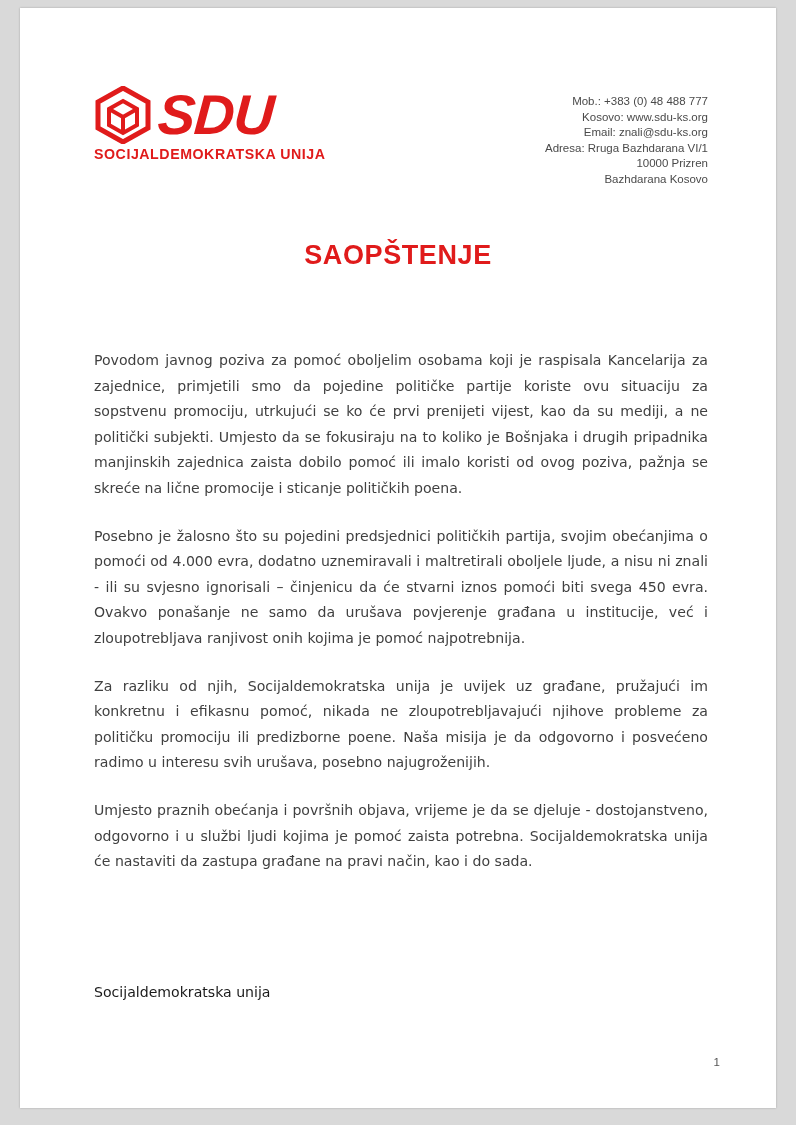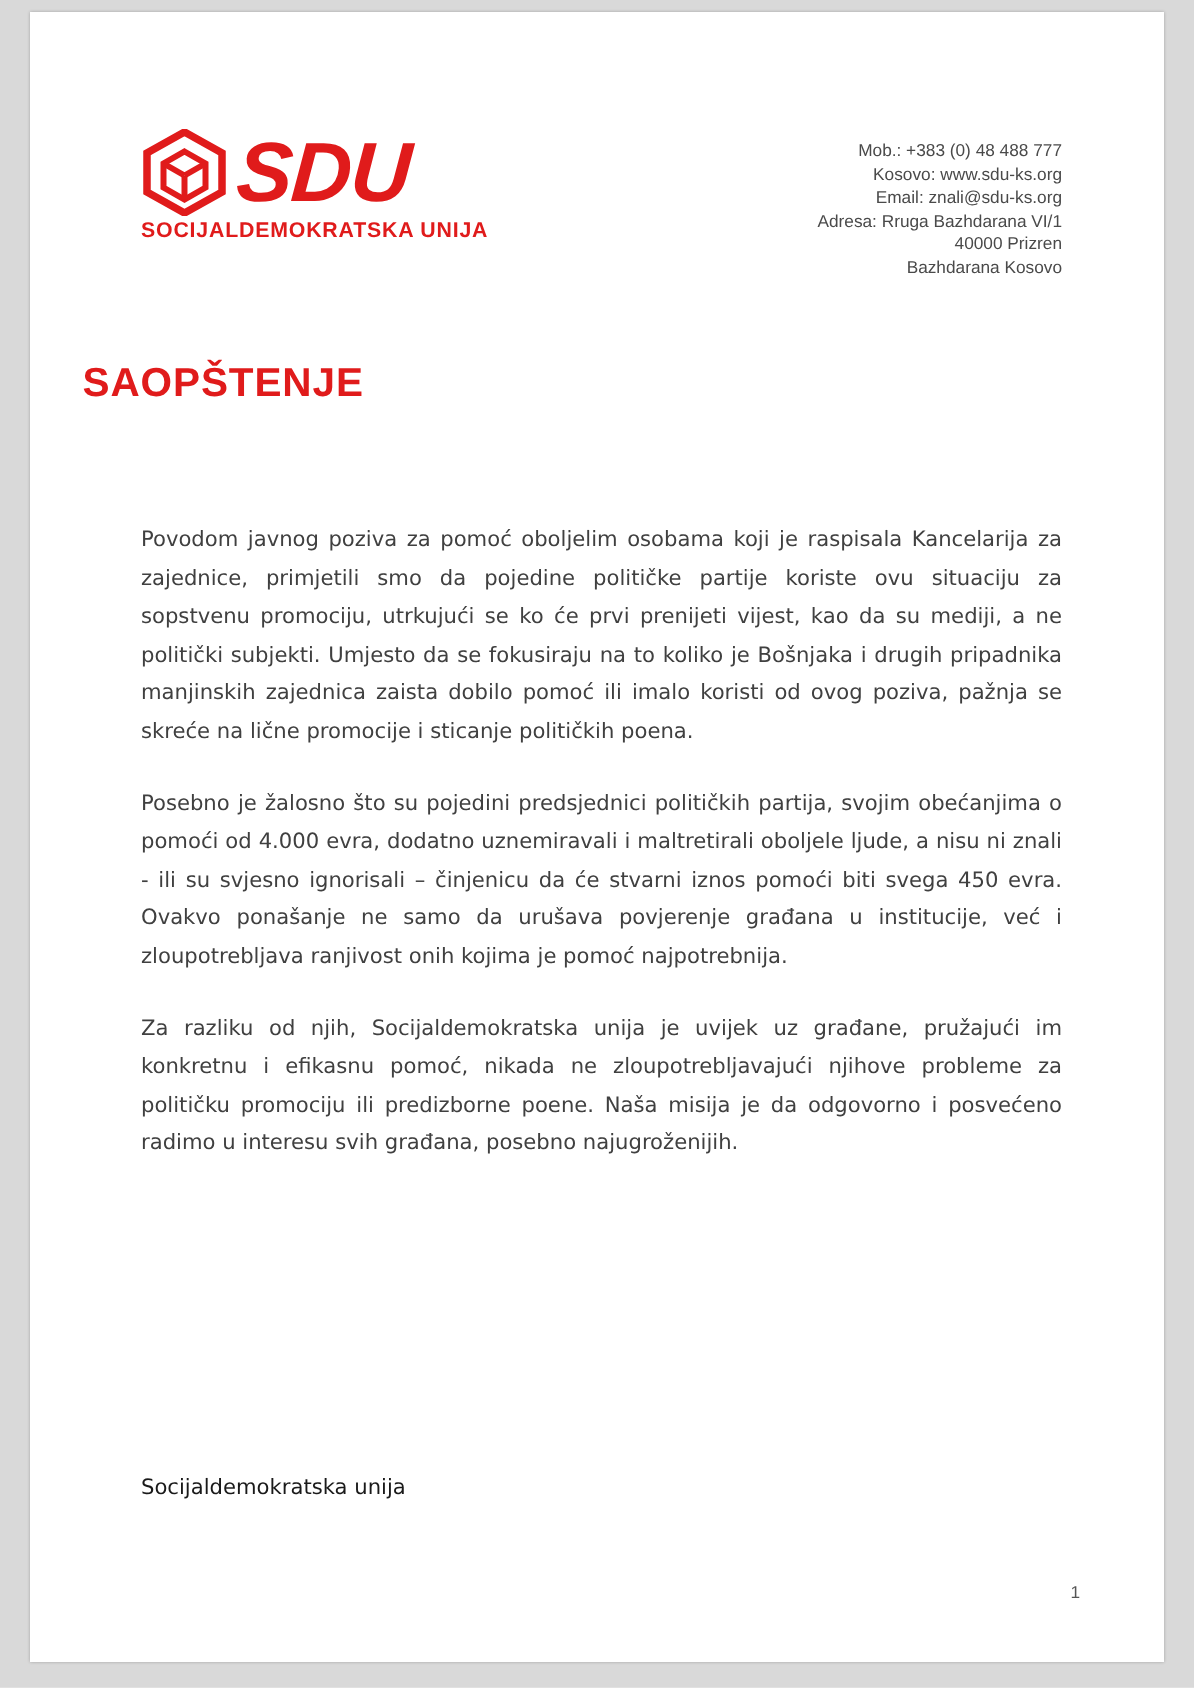--- a/index.html
+++ b/index.html
@@ -78,27 +78,26 @@
     line-height: 15.5px;
     color: #4a4a4a;
   }
   .contact div { white-space: nowrap; }
 
   
   .doc-title {
     position: absolute;
     left: 0; right: 0;
     top: 232px;
-    text-align: left;
+    text-align: center;
     font-family: "Liberation Sans", sans-serif;
     font-weight: bold;
     font-size: 27px;
     letter-spacing: 0.6px;
     color: #e01b1b;
-    margin-left: 35px;
   }
 
   
   .body-text {
     position: absolute;
     left: 74px;
     top: 340px;
     width: 614px;
     font-family: "DejaVu Sans", sans-serif;
     font-size: 14.1px;
@@ -151,32 +150,33 @@
           <span class="logo-word">SDU</span>
         </div>
         <div class="logo-sub">SOCIJALDEMOKRATSKA UNIJA</div>
       </div>
 
       <div class="contact">
         <div>Mob.: +383 (0) 48 488 777</div>
         <div>Kosovo: www.sdu-ks.org</div>
         <div>Email: znali@sdu-ks.org</div>
         <div>Adresa: Rruga Bazhdarana VI/1</div>
-        <div>40000 Prizren</div>
+        <div>10000 Prizren</div>
         <div>Bazhdarana Kosovo</div>
       </div>
 
     </div>
 
     <div class="doc-title">SAOPŠTENJE</div>
 
     <div class="body-text">
       <p>Povodom javnog poziva za pomoć oboljelim osobama koji je raspisala Kancelarija za zajednice, primjetili smo da pojedine političke partije koriste ovu situaciju za sopstvenu promociju, utrkujući se ko će prvi prenijeti vijest, kao da su mediji, a ne politički subjekti. Umjesto da se fokusiraju na to koliko je Bošnjaka i drugih pripadnika manjinskih zajednica zaista dobilo pomoć ili imalo koristi od ovog poziva, pažnja se skreće na lične promocije i sticanje političkih poena.</p>
       <p>Posebno je žalosno što su pojedini predsjednici političkih partija, svojim obećanjima o pomoći od 4.000 evra, dodatno uznemiravali i maltretirali oboljele ljude, a nisu ni znali - ili su svjesno ignorisali – činjenicu da će stvarni iznos pomoći biti svega 450 evra. Ovakvo ponašanje ne samo da urušava povjerenje građana u institucije, već i zloupotrebljava ranjivost onih kojima je pomoć najpotrebnija.</p>
-      <p>Za razliku od njih, Socijaldemokratska unija je uvijek uz građane, pružajući im konkretnu i efikasnu pomoć, nikada ne zloupotrebljavajući njihove probleme za političku promociju ili predizborne poene. Naša misija je da odgovorno i posvećeno radimo u interesu svih građana, posebno najugroženijih.</p>
+      <p>Za razliku od njih, Socijaldemokratska unija je uvijek uz građane, pružajući im konkretnu i efikasnu pomoć, nikada ne zloupotrebljavajući njihove probleme za političku promociju ili predizborne poene. Naša misija je da odgovorno i posvećeno radimo u interesu svih urušava, posebno najugroženijih.</p>
+      <p>Umjesto praznih obećanja i površnih objava, vrijeme je da se djeluje - dostojanstveno, odgovorno i u službi ljudi kojima je pomoć zaista potrebna. Socijaldemokratska unija će nastaviti da zastupa građane na pravi način, kao i do sada.</p>
     </div>
 
     <div class="signature">
       <div>Socijaldemokratska unija</div>
     </div>
 
     <div class="page-number">1</div>
 
   </div>
 </div>

